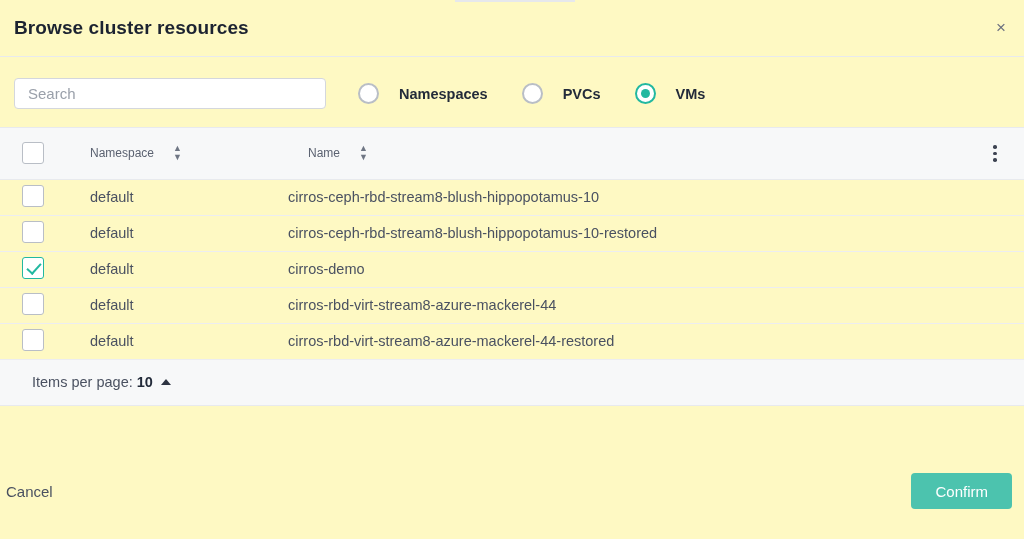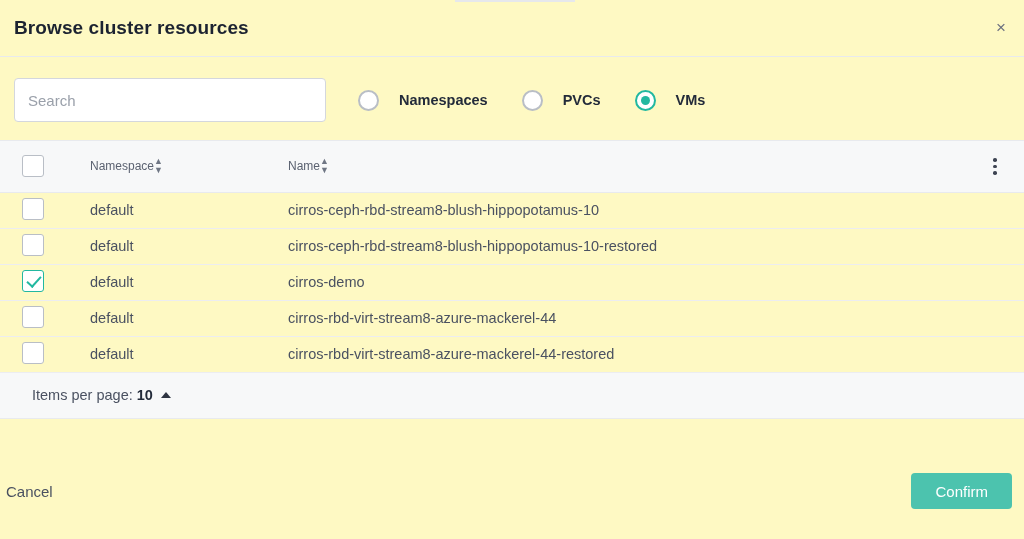--- a/index.html
+++ b/index.html
@@ -62,21 +62,21 @@
     line-height: 1;
   }
   .filter-row {
     display: flex;
     align-items: center;
     padding: 21px 14px 18px 14px;
     flex: none;
   }
   .search-input {
     width: 312px;
-    height: 44px;
+    height: 31px;
     border: 1px solid #d4d7dd;
     border-radius: 4px;
     padding: 0 13px;
     font-size: 15px;
     color: #3c4257;
     outline: none;
     background: #fff;
     font-family: "Liberation Sans", sans-serif;
   }
   .search-input::placeholder { color: #9aa0aa; }
@@ -140,25 +140,25 @@
     padding: 0;
     vertical-align: middle;
   }
   .col-check { width: 76px; }
   .col-ns { width: 210px; }
   .col-name { width: auto; }
   .col-kebab { width: 40px; }
   .th-inner {
     display: flex;
     align-items: center;
-    gap: 0;
+    gap: 19px;
   }
   .th-check { padding-left: 22px; }
   .th-ns { padding-left: 14px; }
-  .th-name { padding-left: 2px; }
+  .th-name { padding-left: 2px; margin-left: 20px; }
   .sort-icon {
     display: inline-block;
     font-size: 9px;
     line-height: 9px;
     color: #6f7684;
     letter-spacing: 0;
   }
   .sort-icon span { display: block; }
   .checkbox {
     width: 22px;

